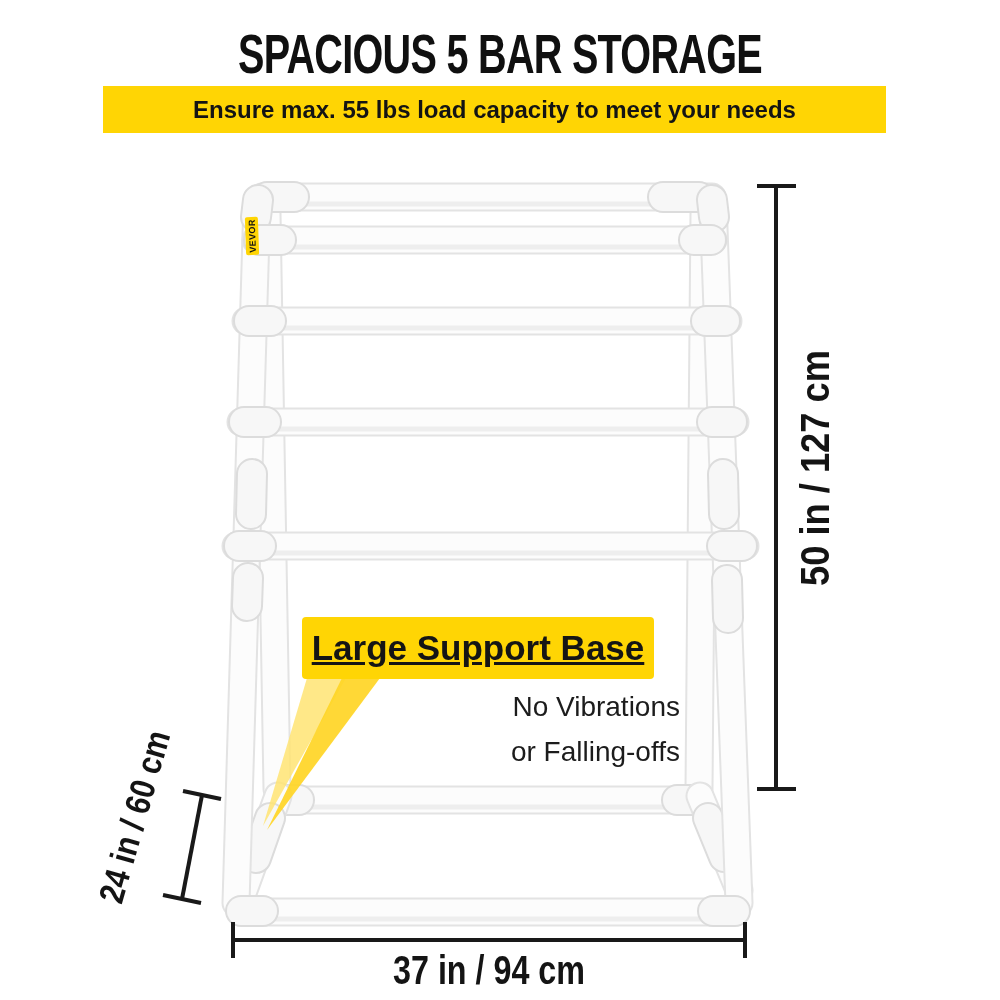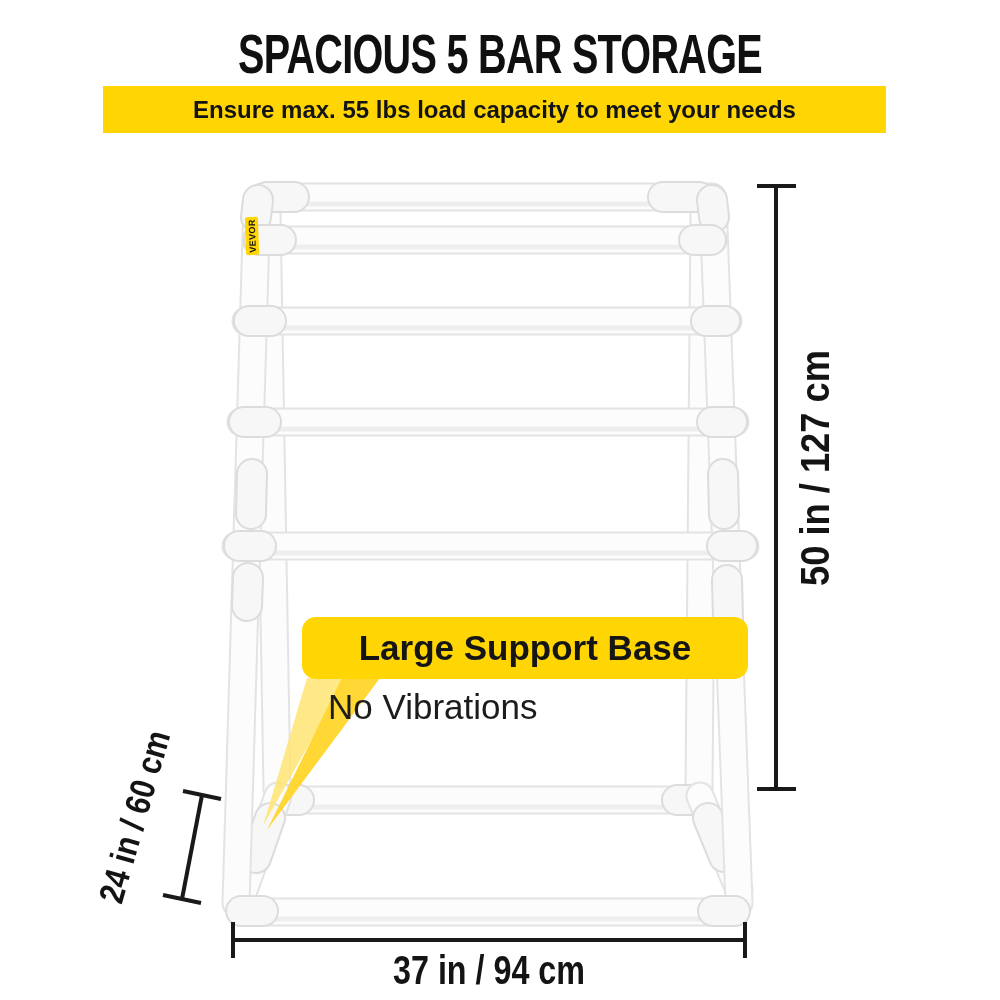--- a/index.html
+++ b/index.html
@@ -33,28 +33,28 @@
   }
   .rack-svg{position:absolute;left:0;top:0;width:1000px;height:1000px;}
   .po{stroke:var(--pipe_outline);stroke-width:29;stroke-linecap:round;fill:none;}
   .pf{stroke:var(--pipe_fill);stroke-width:25;stroke-linecap:round;fill:none;}
   .fo{stroke:var(--fitting_outline);stroke-width:32;stroke-linecap:round;fill:none;}
   .ff{stroke:var(--fitting_fill);stroke-width:28;stroke-linecap:round;fill:none;}
   .sh{stroke:var(--pipe_shade);stroke-width:5;stroke-linecap:round;fill:none;opacity:.9;}
   .dim{stroke:var(--dim);stroke-width:4;fill:none;}
   .dimtxt{font-family:"Liberation Sans",sans-serif;font-weight:700;fill:var(--text_dark);}
   .callout{
-    position:absolute;left:302px;top:617px;width:446px;height:62px;
-    background:var(--brand_yellow);border-radius:14px;color:#151515;
+    position:absolute;left:302px;top:617px;width:352px;height:62px;
+    background:var(--brand_yellow);border-radius:4px;color:#151515;
     font-size:35px;font-weight:700;white-space:nowrap;
-    display:flex;align-items:center;justify-content:center;
+    display:flex;align-items:center;justify-content:center;text-decoration:underline;
   }
   .callout-sub{
-    position:absolute;left:328px;top:684px;width:352px;text-align:left;
-    font-size:35px;font-weight:400;color:#1c1c1c;line-height:45px;
+    position:absolute;left:328px;top:684px;width:352px;text-align:right;
+    font-size:28px;font-weight:400;color:#1c1c1c;line-height:45px;
   }
 </style>
 </head>
 <body>
 
 <div class="stage">
 
   <svg class="rack-svg" viewBox="0 0 1000 1000">
 
     <g>
@@ -179,15 +179,16 @@
       <text class="dimtxt" transform="translate(489,984) scale(0.8,1)" font-size="40" text-anchor="middle" textLength="240" lengthAdjust="spacingAndGlyphs">37 in / 94 cm</text>
     </g>
   </svg>
 
   <div class="title">SPACIOUS 5 BAR STORAGE</div>
   <div class="banner">Ensure max. 55 lbs load capacity to meet your needs</div>
 
   <div class="callout">Large Support Base</div>
   <div class="callout-sub">
     <div>No Vibrations</div>
+    <div>or Falling-offs</div>
   </div>
 
 </div>
 
 </body></html>

